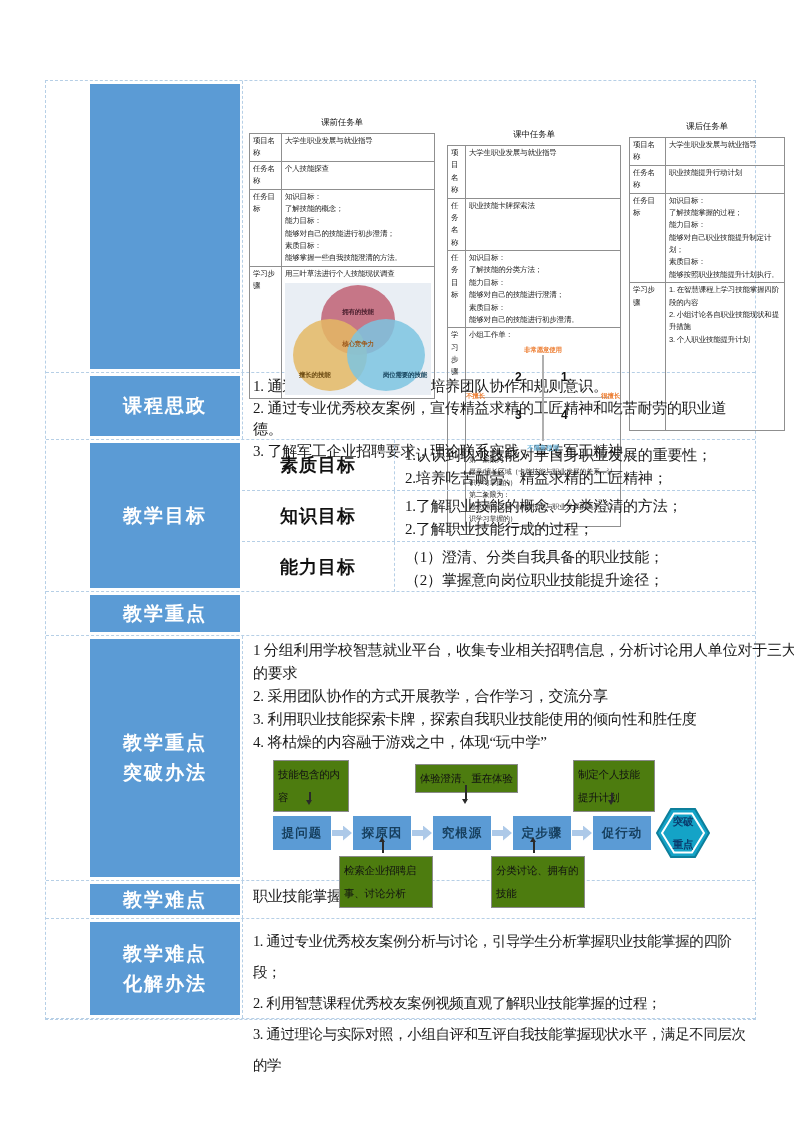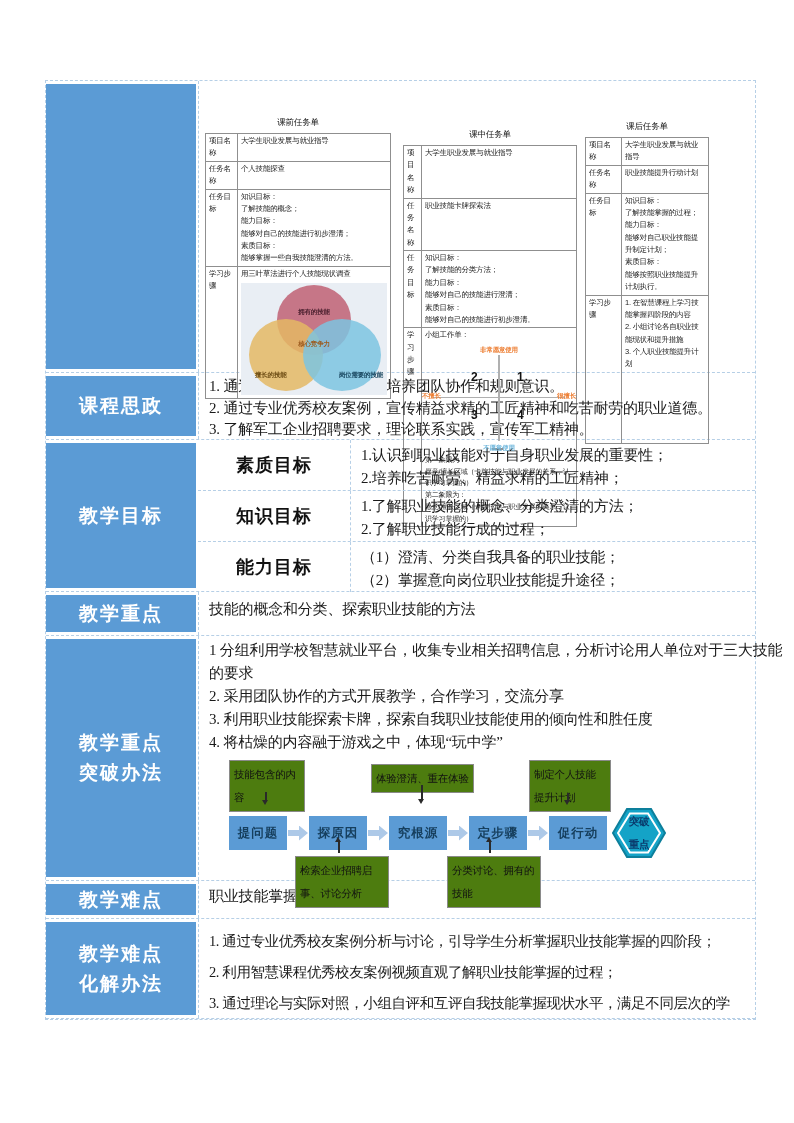--- a/index.html
+++ b/index.html
@@ -6,39 +6,39 @@
   html, body { width: 794px; height: 1123px; background: #ffffff; }
   body { position: relative; overflow: hidden;
          font-family: "Liberation Serif", "DejaVu Serif", serif; color: #1a1a1a; }
 
   .doc { position: absolute; left: 45px; top: 80px; width: 711px;
          border: 1px dashed #b6cfe6; }
 
   .row { display: flex; border-bottom: 1px dashed #b6cfe6; }
   .row:last-child { border-bottom: 1px dashed #b6cfe6; }
 
-  .label-col { flex: 0 0 152px; position: relative; }
+  .label-col { flex: 0 0 152px; position: relative; margin-left: 44px; }
   .label-block { position: absolute; left: 0; top: 3px; right: 2px; bottom: 3px;
                  background: #5b9bd5; display: flex; flex-direction: column;
                  align-items: center; justify-content: center; gap: 4px;
                  color: #ffffff; font-weight: bold; font-size: 19px;
                  font-family: "Liberation Sans", sans-serif; letter-spacing: 2px; }
   .content-col { flex: 1; border-left: 1px dashed #b6cfe6; letter-spacing: -0.2px; }
 
   
   .top-content { display: flex; align-items: flex-start; padding: 0 0 0 6px; }
   .mini { font-family: "Liberation Sans", sans-serif; color: #222; }
   .mini-title { text-align: center; font-size: 8.5px; margin-bottom: 4px; color: #111; }
   .mini table { border-collapse: collapse; width: 100%; }
   .mini td { border: 1px solid #8f8f8f; padding: 1px 3px; vertical-align: top;
              font-size: 7.5px; line-height: 1.65; }
   .mini td.ml { width: 36px; }
   .m1 { width: 186px; margin-top: 36px; }
   .m2 { width: 174px; margin-top: 48px; margin-left: 12px; }
-  .m3 { width: 124px; margin-top: 40px; margin-left: 8px; }
+  .m3 { width: 156px; margin-top: 40px; margin-left: 8px; }
 
   
   .venn { position: relative; width: 146px; height: 112px; background: #e9eef4;
           margin: 3px auto 2px; overflow: hidden; }
   .ve { position: absolute; border-radius: 50%; opacity: 0.85; }
   .ve-top   { left: 36px; top: 2px;  width: 74px; height: 70px; background: #bf6073; }
   .ve-left  { left: 8px;  top: 36px; width: 74px; height: 72px; background: #e4b964; }
   .ve-right { left: 62px; top: 36px; width: 78px; height: 72px; background: #7cc4e0; }
   .vl { position: absolute; font-size: 6.5px; font-weight: bold; }
   .vl-top    { left: 0; right: 0; top: 24px; text-align: center; color: #4d2130; }
@@ -293,21 +293,20 @@
       </div>
     </div>
   </div>
 
   <div class="row" style="height:44px;">
     <div class="label-col">
       <div class="label-block">
         <span>教学重点</span>
       </div>
     </div>
-    <div class="content-col single-line">技能的概念和分类、探索职业技能的方法</div>
   </div>
 
   <div class="row" style="height:245px;">
     <div class="label-col">
       <div class="label-block">
         <span>教学重点</span>
         <span>突破办法</span>
       </div>
     </div>
     <div class="content-col lines r5-lines">

